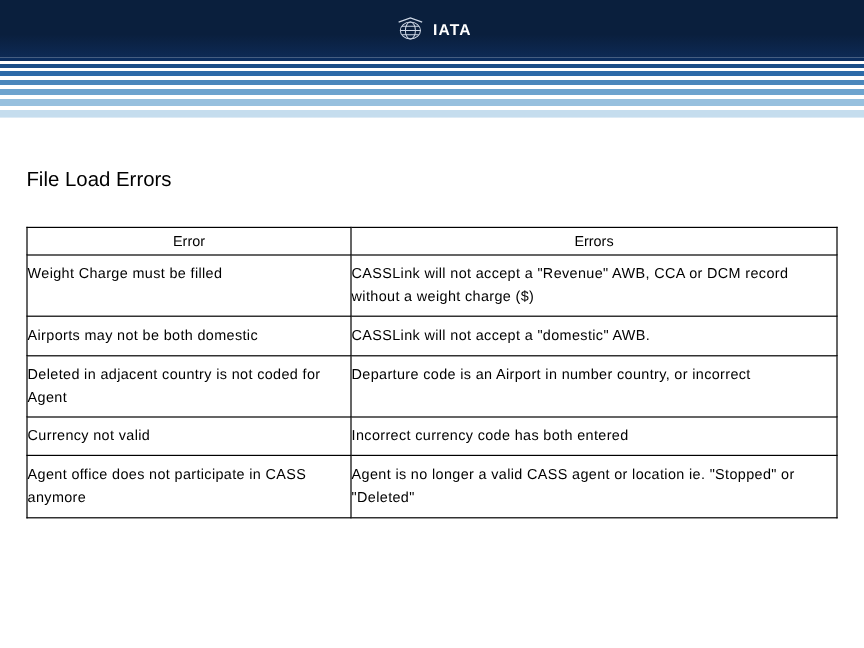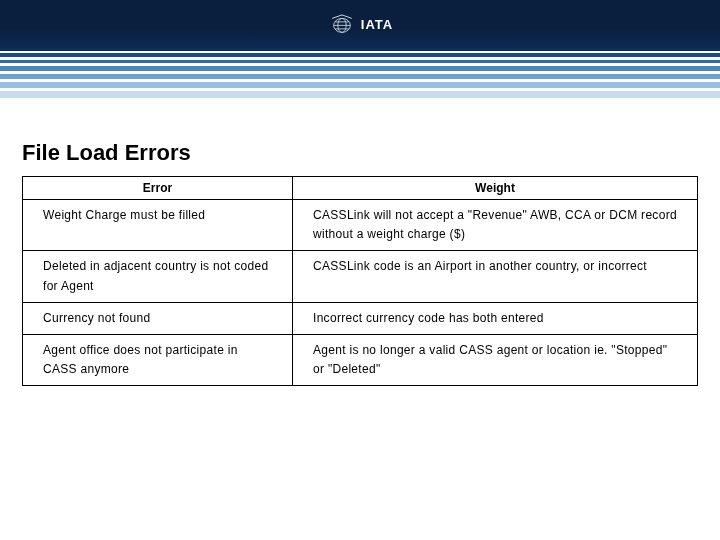--- a/index.html
+++ b/index.html
@@ -59,42 +59,42 @@
       #ffffff 62%, #ffffff 69%,
       #97c0de 69%, #97c0de 80%,
       #ffffff 80%, #ffffff 87%,
       #c5ddee 87%, #c5ddee 100%
     );
   }
   .content {
     padding: 14px 22px 0 22px;
   }
   .page-title {
-    font-size: 22px;
-    font-weight: bold;
+    font-size: 17px;
+    font-weight: normal;
     color: #000;
-    margin-bottom: 10px;
+    margin-bottom: 29px;
   }
   table.err-table {
     width: 100%;
     border-collapse: collapse;
     font-family: "Century Gothic", "Avant Garde", Arial, sans-serif;
     font-size: 12px;
     table-layout: fixed;
   }
   table.err-table th {
-    font-weight: bold;
+    font-weight: normal;
     text-align: center;
     border: 1px solid #000;
     padding: 4px 6px;
     font-size: 12px;
   }
   table.err-table td {
     border: 1px solid #000;
-    padding: 6px 20px;
+    padding: 6px 0;
     vertical-align: top;
     line-height: 1.6;
     letter-spacing: 0.3px;
   }
   col.c1 { width: 40%; }
   col.c2 { width: 60%; }
 </style>
 </head>
 <body>
 
@@ -123,34 +123,38 @@
   <div class="page-title">File Load Errors</div>
 
   <table class="err-table">
     <colgroup>
         <col class="c1">
         <col class="c2">
       </colgroup>
     <thead>
       <tr>
         <th>Error</th>
-        <th>Weight</th>
+        <th>Errors</th>
       </tr>
     </thead>
     <tbody>
       <tr>
         <td>Weight Charge must be filled</td>
         <td>CASSLink will not accept a "Revenue" AWB, CCA or DCM record without a weight charge ($)</td>
       </tr>
       <tr>
-        <td>Deleted in adjacent country is not coded for Agent</td>
-        <td>CASSLink code is an Airport in another country, or incorrect</td>
+        <td>Airports may not be both domestic</td>
+        <td>CASSLink will not accept a "domestic" AWB.</td>
       </tr>
       <tr>
-        <td>Currency not found</td>
+        <td>Deleted in adjacent country is not coded for Agent</td>
+        <td>Departure code is an Airport in number country, or incorrect</td>
+      </tr>
+      <tr>
+        <td>Currency not valid</td>
         <td>Incorrect currency code has both entered</td>
       </tr>
       <tr>
         <td>Agent office does not participate in CASS anymore</td>
         <td>Agent is no longer a valid CASS agent or location ie. "Stopped" or "Deleted"</td>
       </tr>
     </tbody>
   </table>
 </div>
 

